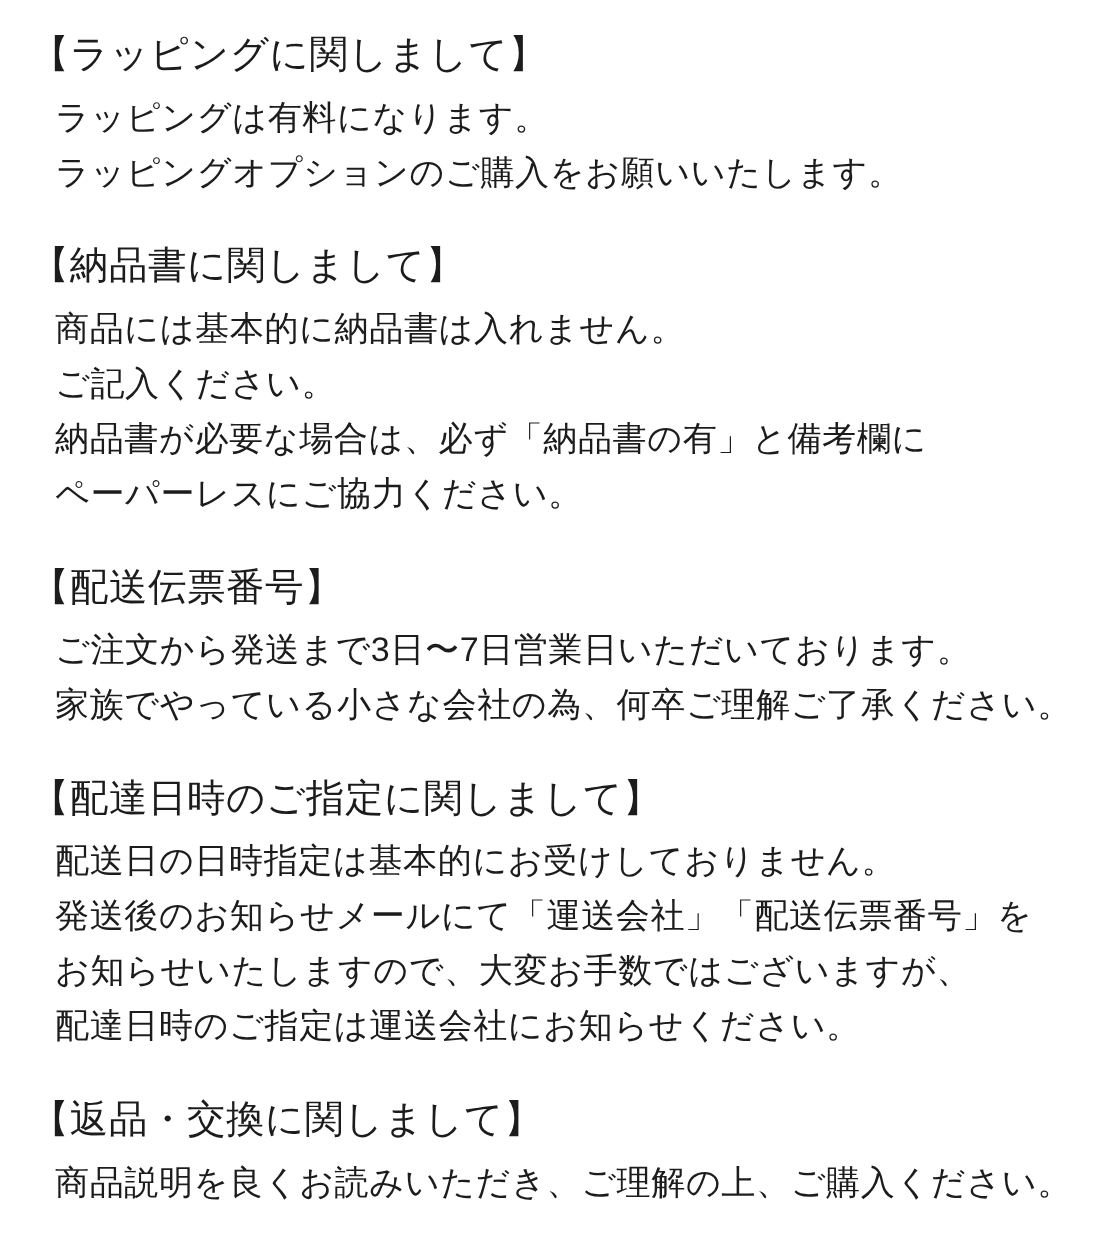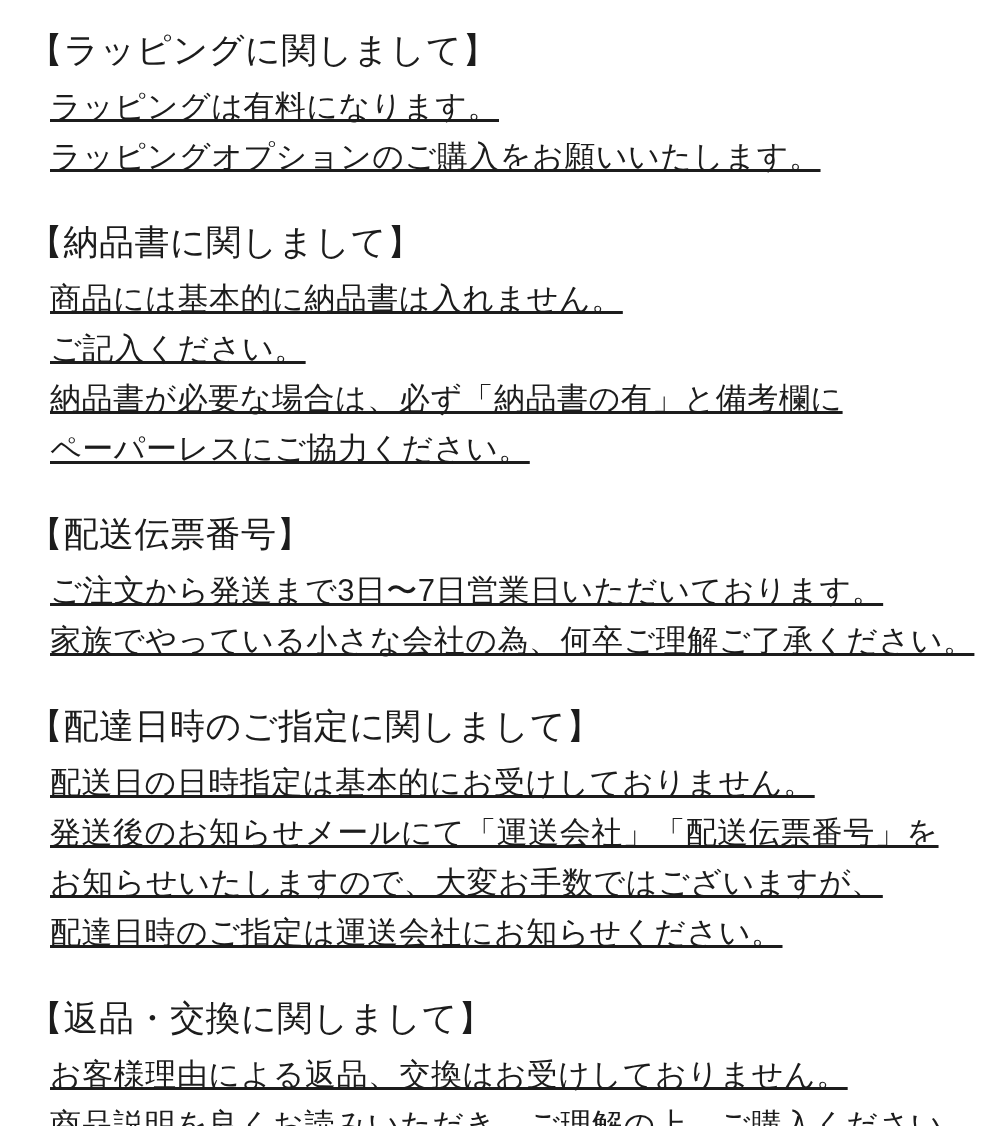--- a/index.html
+++ b/index.html
@@ -28,21 +28,20 @@
     font-size: 35px;
     font-weight: normal;
     line-height: 52px;
     letter-spacing: 0.5px;
     margin: 0 0 6px 0;
     white-space: nowrap;
   }
   .section-body {
     margin: 0;
     padding: 0 0 0 22px;
-    text-decoration: underline;
   }
   .section-line {
     font-size: 31px;
     font-weight: normal;
     line-height: 50px;
     letter-spacing: 0.5px;
     margin: 0;
     white-space: nowrap;
   }
 </style>
@@ -83,18 +82,17 @@
       <p class="section-line">配送日の日時指定は基本的にお受けしておりません。</p>
       <p class="section-line">発送後のお知らせメールにて「運送会社」「配送伝票番号」を</p>
       <p class="section-line">お知らせいたしますので、大変お手数ではございますが、</p>
       <p class="section-line">配達日時のご指定は運送会社にお知らせください。</p>
     </div>
   </section>
 
   <section class="section">
     <h2 class="section-heading">【返品・交換に関しまして】</h2>
     <div class="section-body">
-      <p class="section-line">お客様理由による返品、交換はお受けしておりません。</p>
       <p class="section-line">商品説明を良くお読みいただき、ご理解の上、ご購入ください。</p>
     </div>
   </section>
 
 </div>
 
 </body></html>

